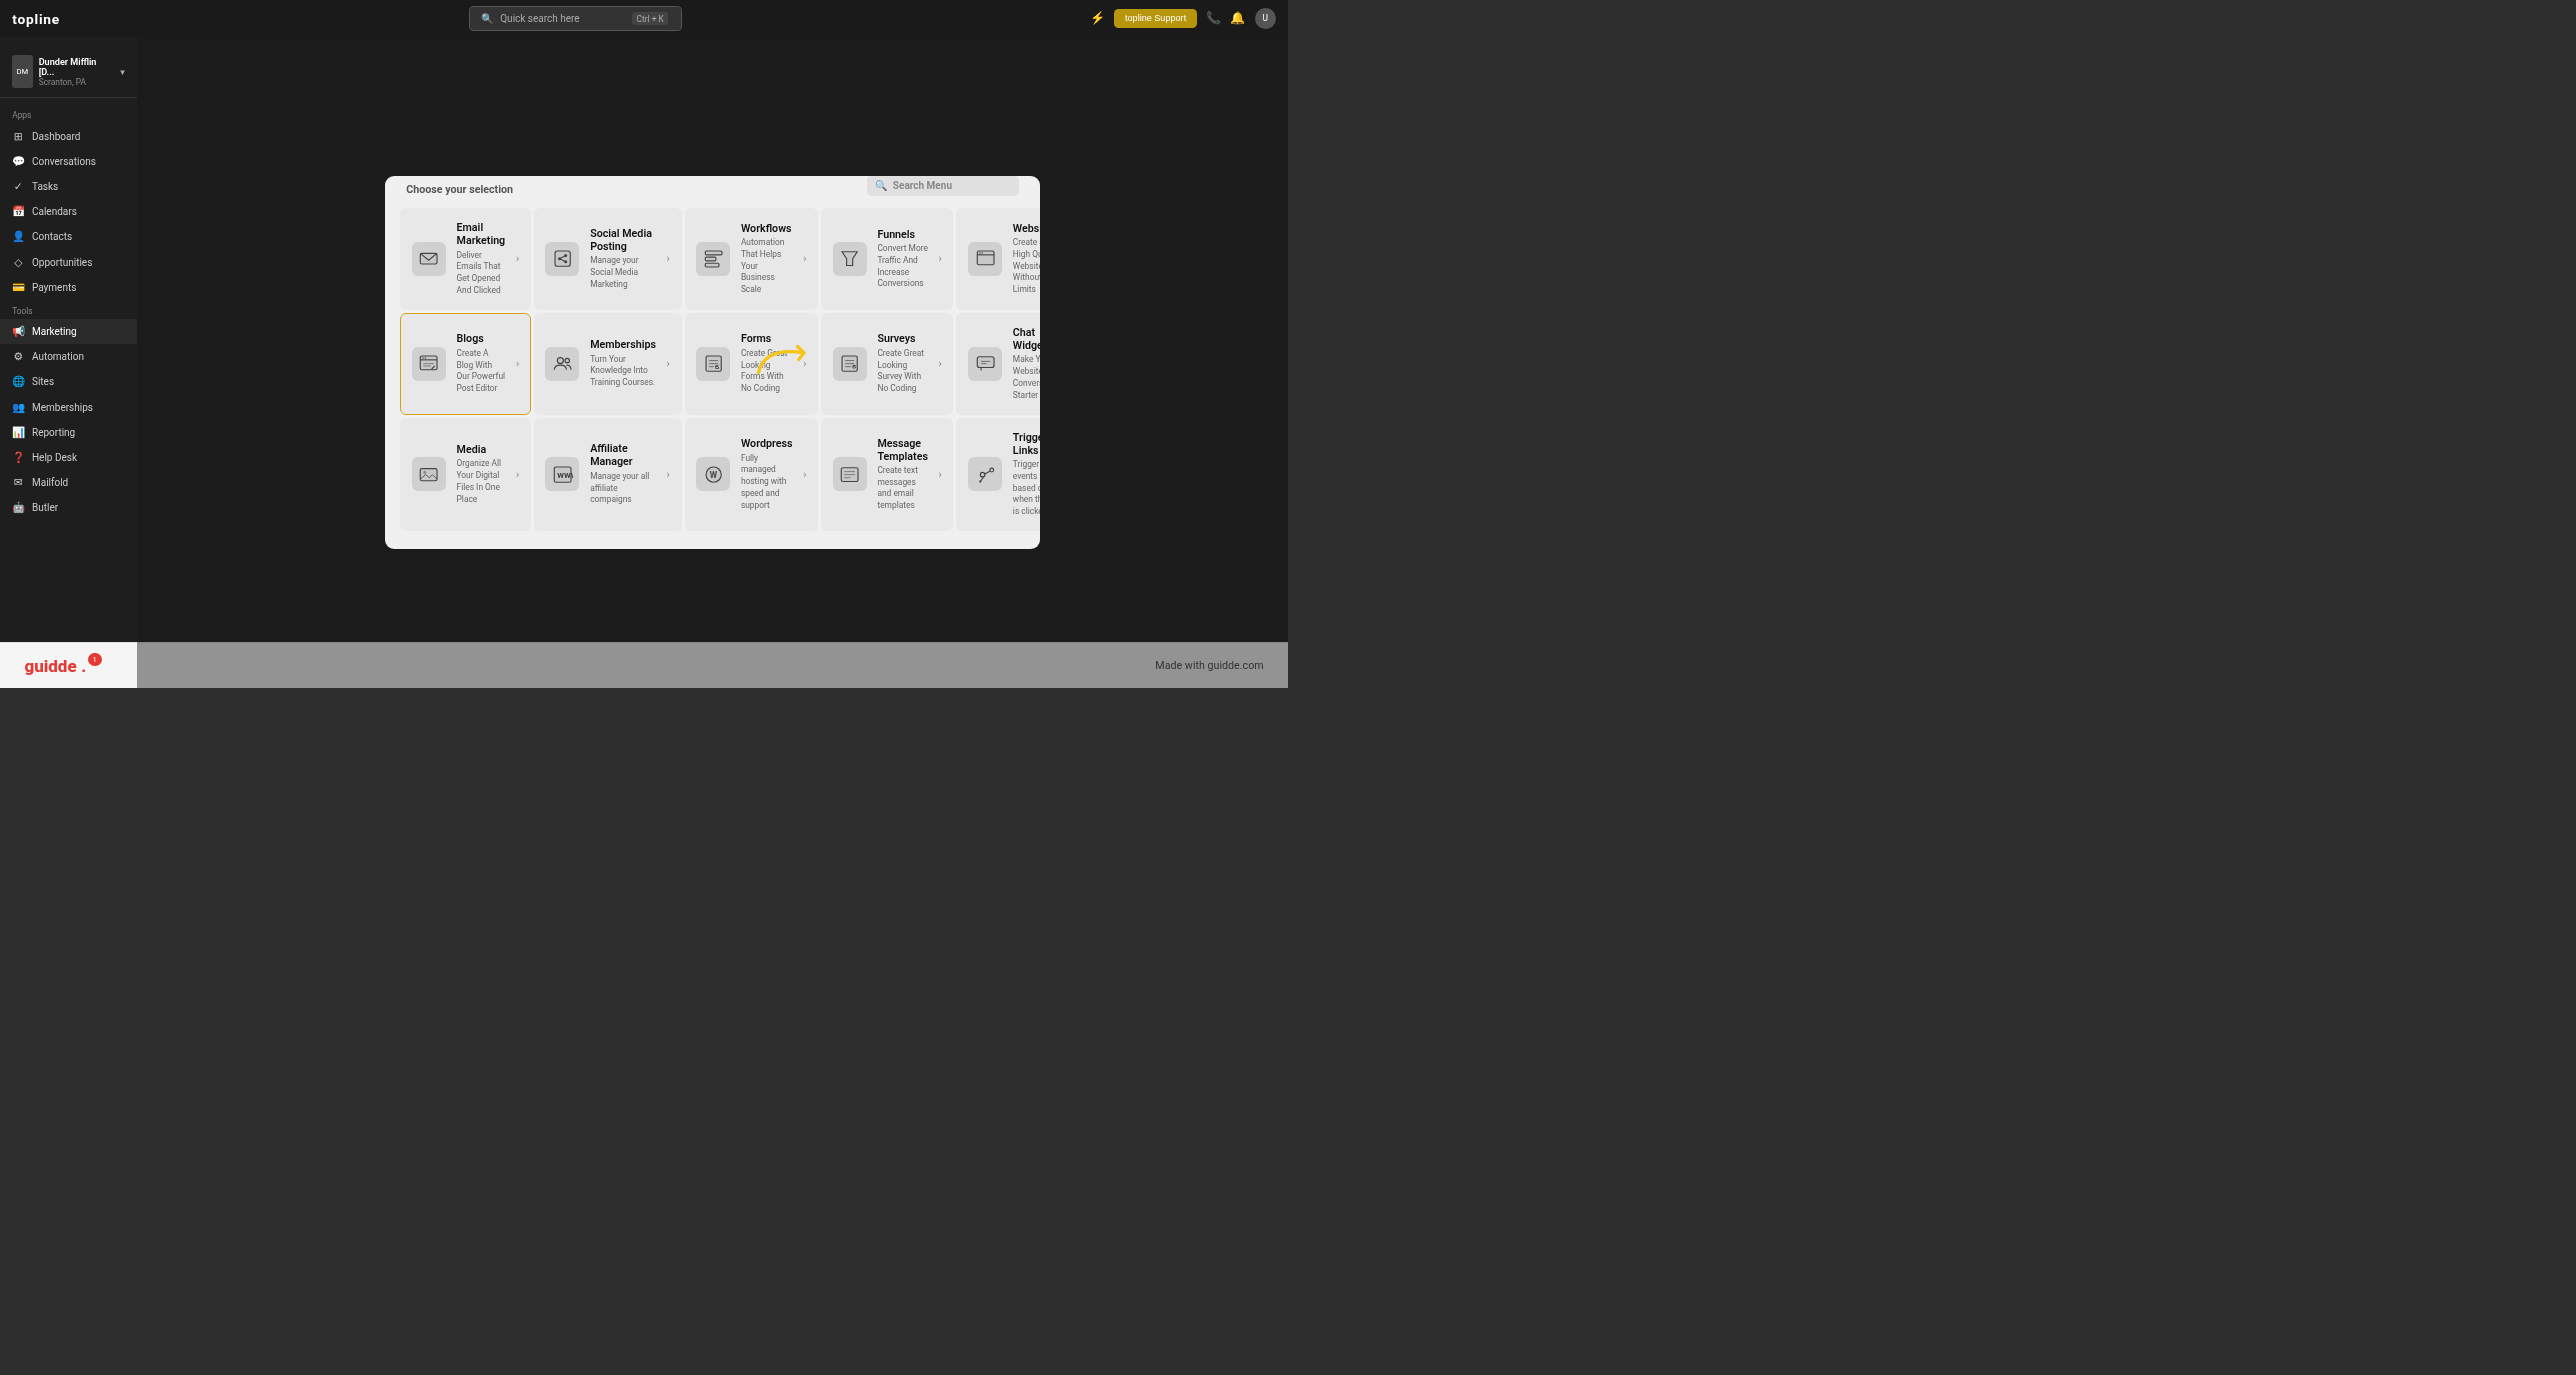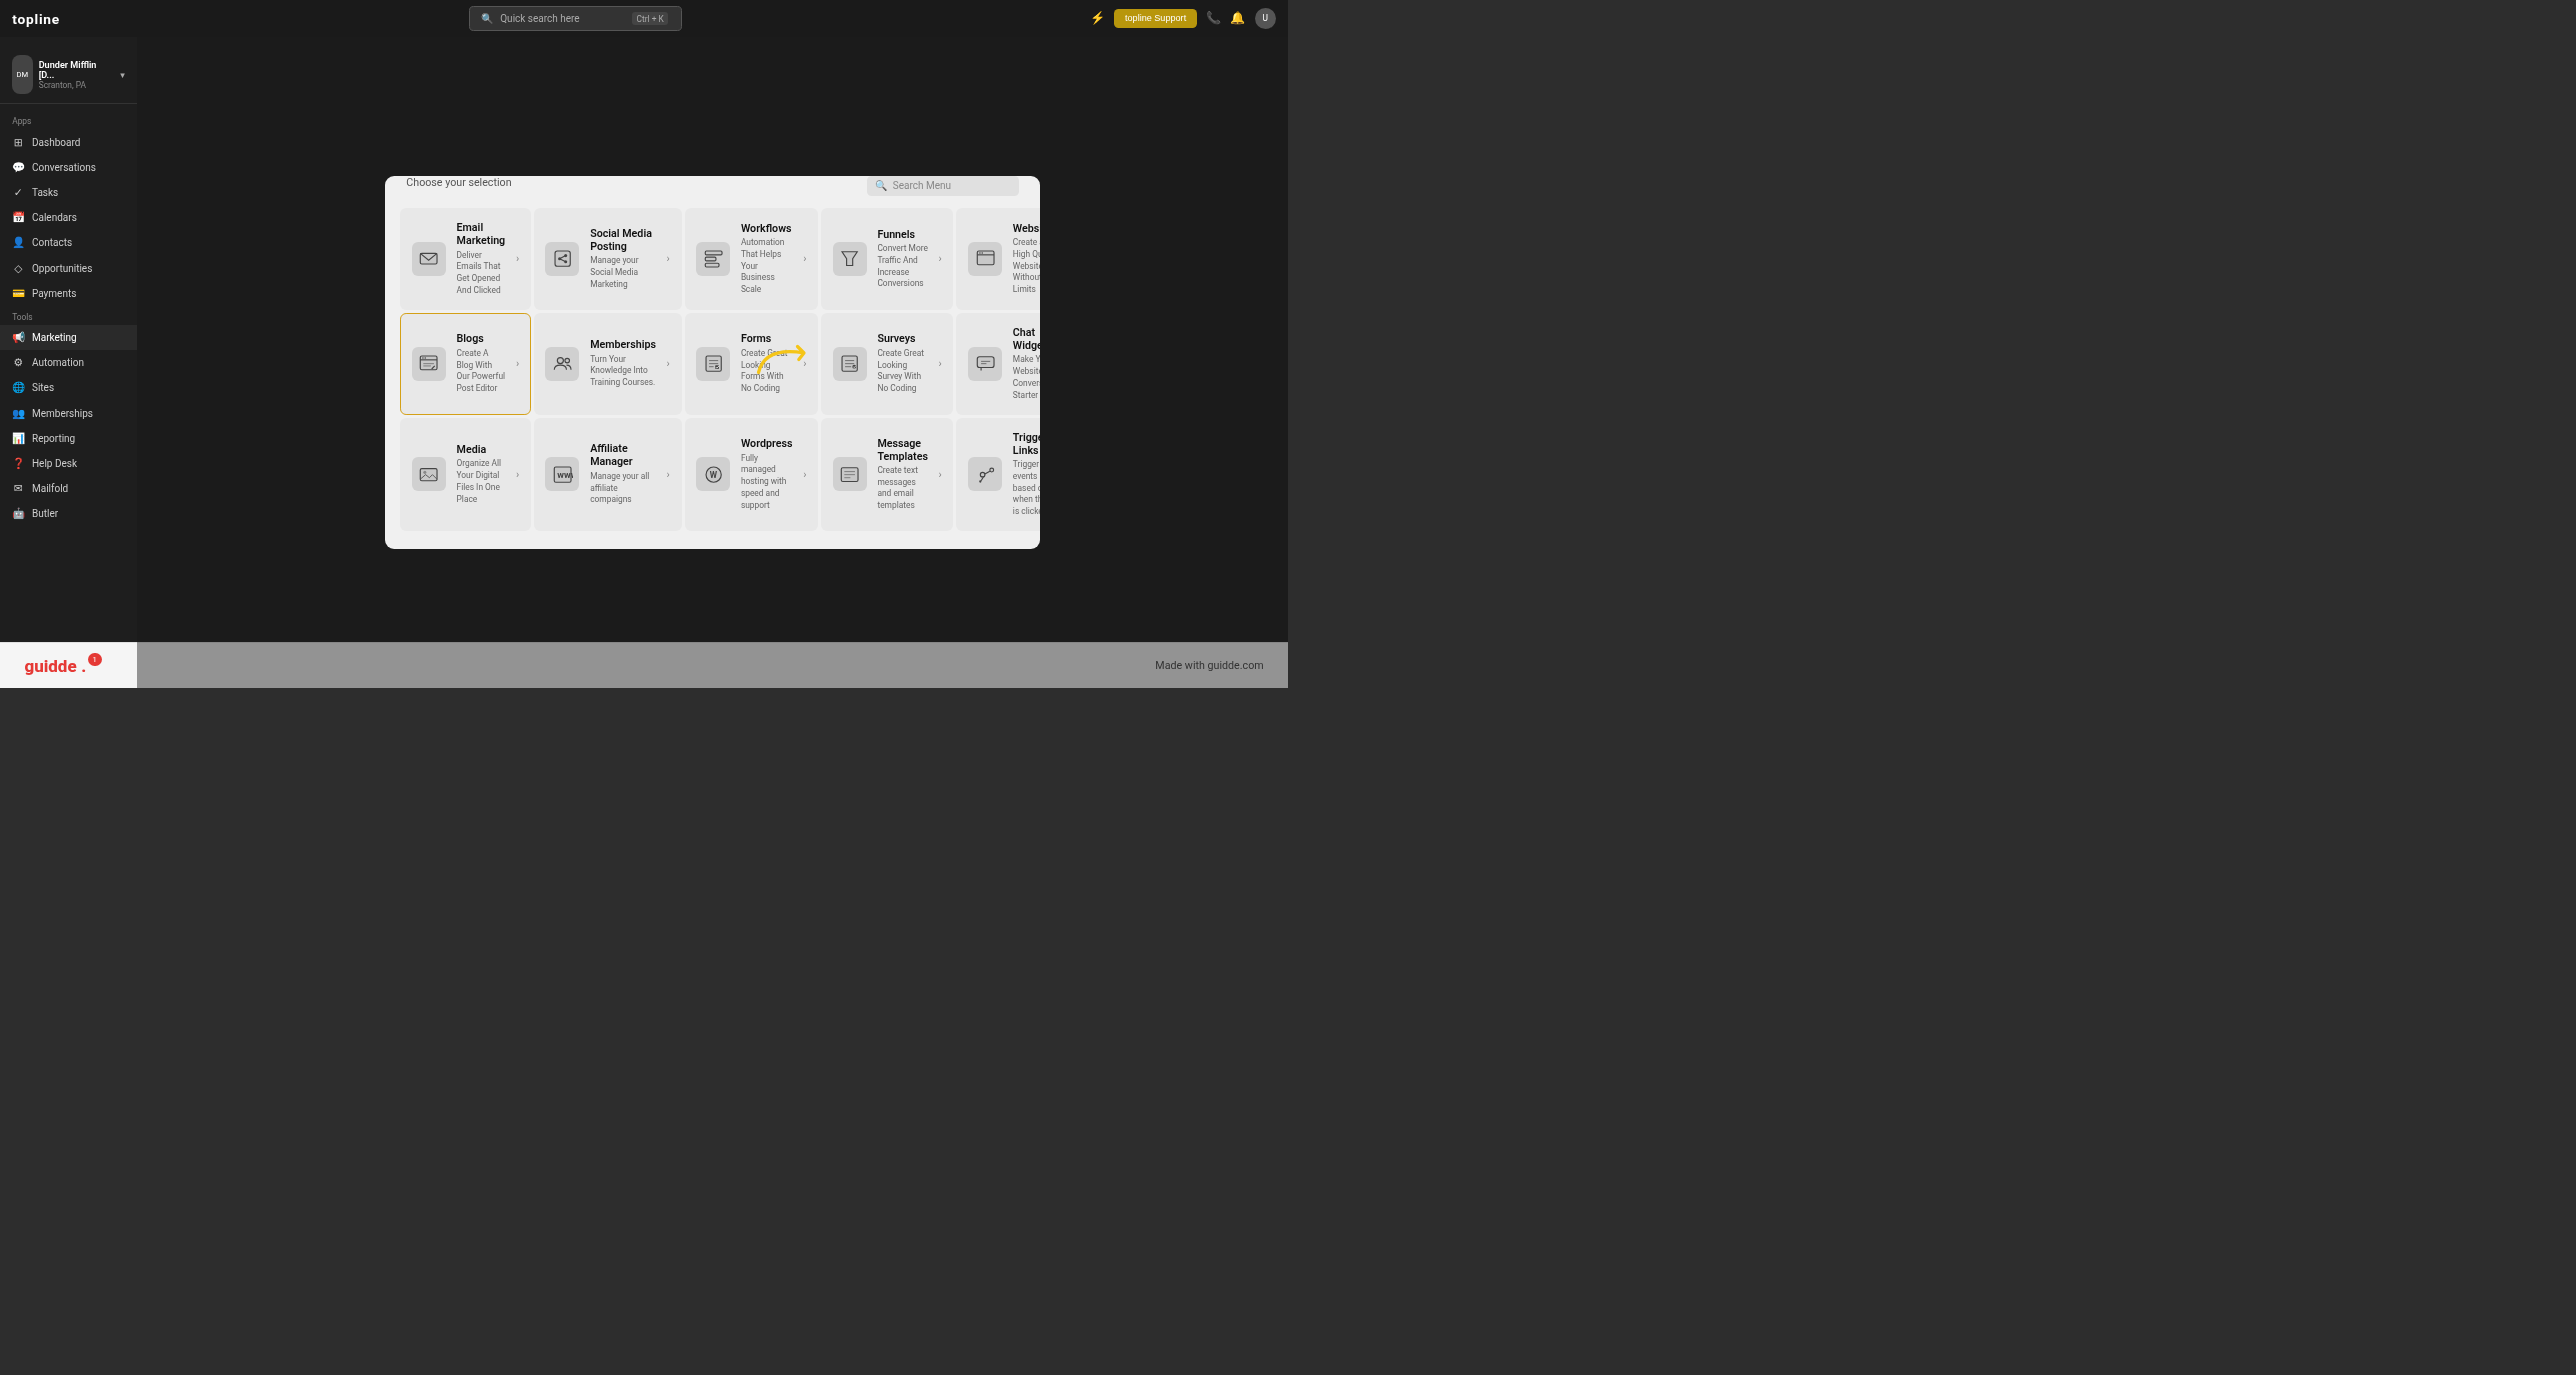--- a/index.html
+++ b/index.html
@@ -189,22 +189,23 @@
       background: none;
       border: none;
       font-size: 15.2px;
       color: #666;
       cursor: pointer;
       line-height: 1;
     }
     .modal-subheader {
       padding: 0 21.3px 12.2px;
       display: flex;
-      align-items: flex-start;
+      align-items: flex-end;
       justify-content: space-between;
+      font-weight: bold;
     }
     .modal-choose-label {
       font-size: 10.7px;
       color: #555;
     }
     .modal-search {
       display: flex;
       align-items: center;
       gap: 4.6px;
       background: #e0e0e0;
@@ -349,21 +350,21 @@
     <span class="topbar-icon">📞</span>
     <span class="topbar-icon">🔔</span>
     <div class="topbar-avatar">U</div>
   </div>
 </div>
 
 <div class="main-layout">
 
   <div class="sidebar">
     <div class="sidebar-account">
-      <div style="width:21.3px;height:39px;background:#444;border-radius:8px;display:flex;align-items:center;justify-content:center;color:#fff;font-size:7.6px;">DM</div>
+      <div style="width:21.3px;height:33px;background:#444;border-radius:3px;display:flex;align-items:center;justify-content:center;color:#fff;font-size:7.6px;">DM</div>
       <div>
         <div class="account-name">Dunder Mifflin [D...</div>
         <div class="account-sub">Scranton, PA</div>
       </div>
       <span style="color:#aaa;font-size:9.1px;margin-left:3px;">▾</span>
     </div>
 
     <div class="sidebar-section-label">Apps</div>
 
     <div class="sidebar-item">

